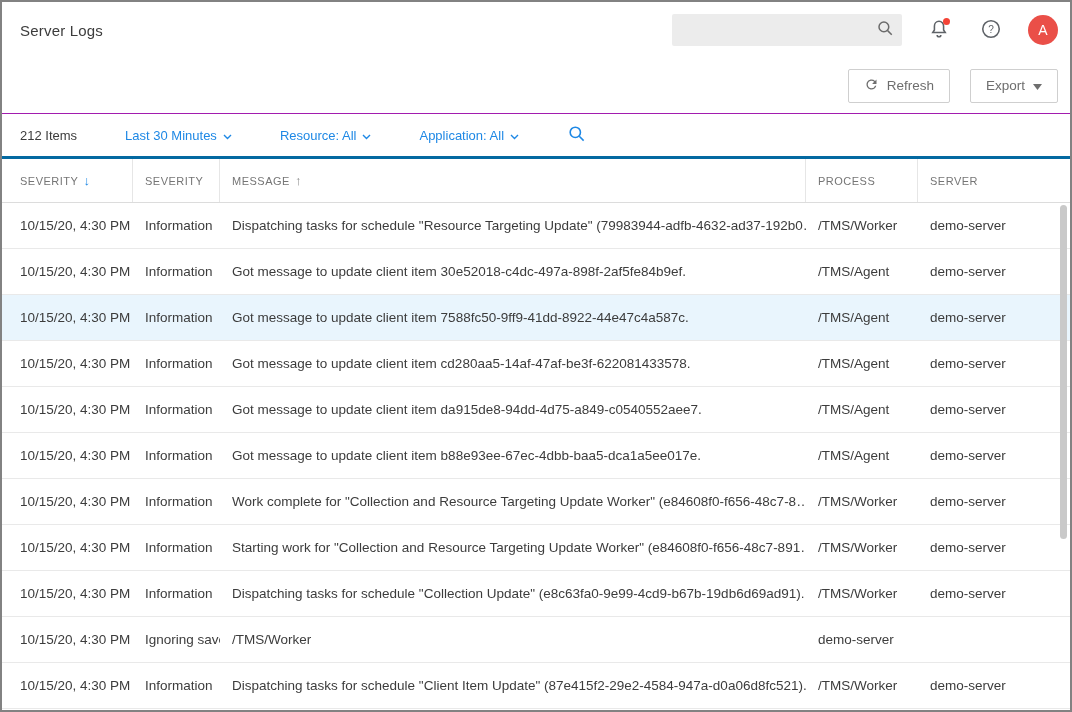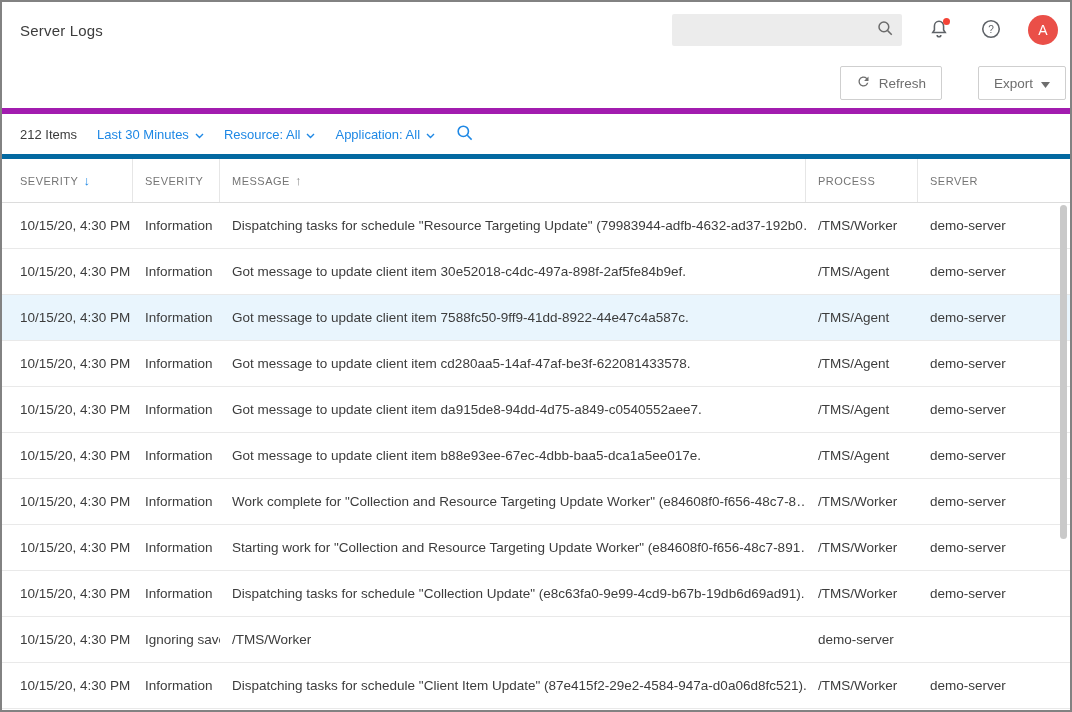--- a/index.html
+++ b/index.html
@@ -50,38 +50,38 @@
     width:30px; height:30px; border-radius:50%;
     background:#ea4f48; color:#fff;
     display:flex; align-items:center; justify-content:center;
     font-size:14px; cursor:pointer;
   }
 
   
   .toolbar {
     height: 56px;
     display:flex; align-items:center; justify-content:flex-end;
-    gap:36px; padding-right:4px;
-    border-bottom:6px solid #a21caf;
+    gap:20px; padding-right:12px;
+    border-bottom:1px solid #a21caf;
   }
   .btn {
     height:34px; background:#fff;
     border:1px solid #cfcfcf; border-radius:2px;
     color:#6e6e6e; font-size:13.5px;
     display:flex; align-items:center; gap:8px;
     padding:0 15px; cursor:pointer;
     font-family:"Liberation Sans", sans-serif;
   }
 
   
   .filter-bar {
     height: 45px;
     display:flex; align-items:center;
-    gap:20px; padding:0 18px;
-    border-bottom:5px solid #0369a1;
+    gap:48px; padding:0 18px;
+    border-bottom:3px solid #0369a1;
   }
   .items-count { font-size:13px; color:#3c3c3c; }
   .filter-link {
     background:none; border:none; cursor:pointer;
     color:#1e88e5; font-size:13px;
     display:flex; align-items:flex-start; gap:6px;
     font-family:"Liberation Sans", sans-serif; padding:0;
   }
   .filter-search { background:none; border:none; cursor:pointer; padding:0; display:flex; align-items:center; }
 

